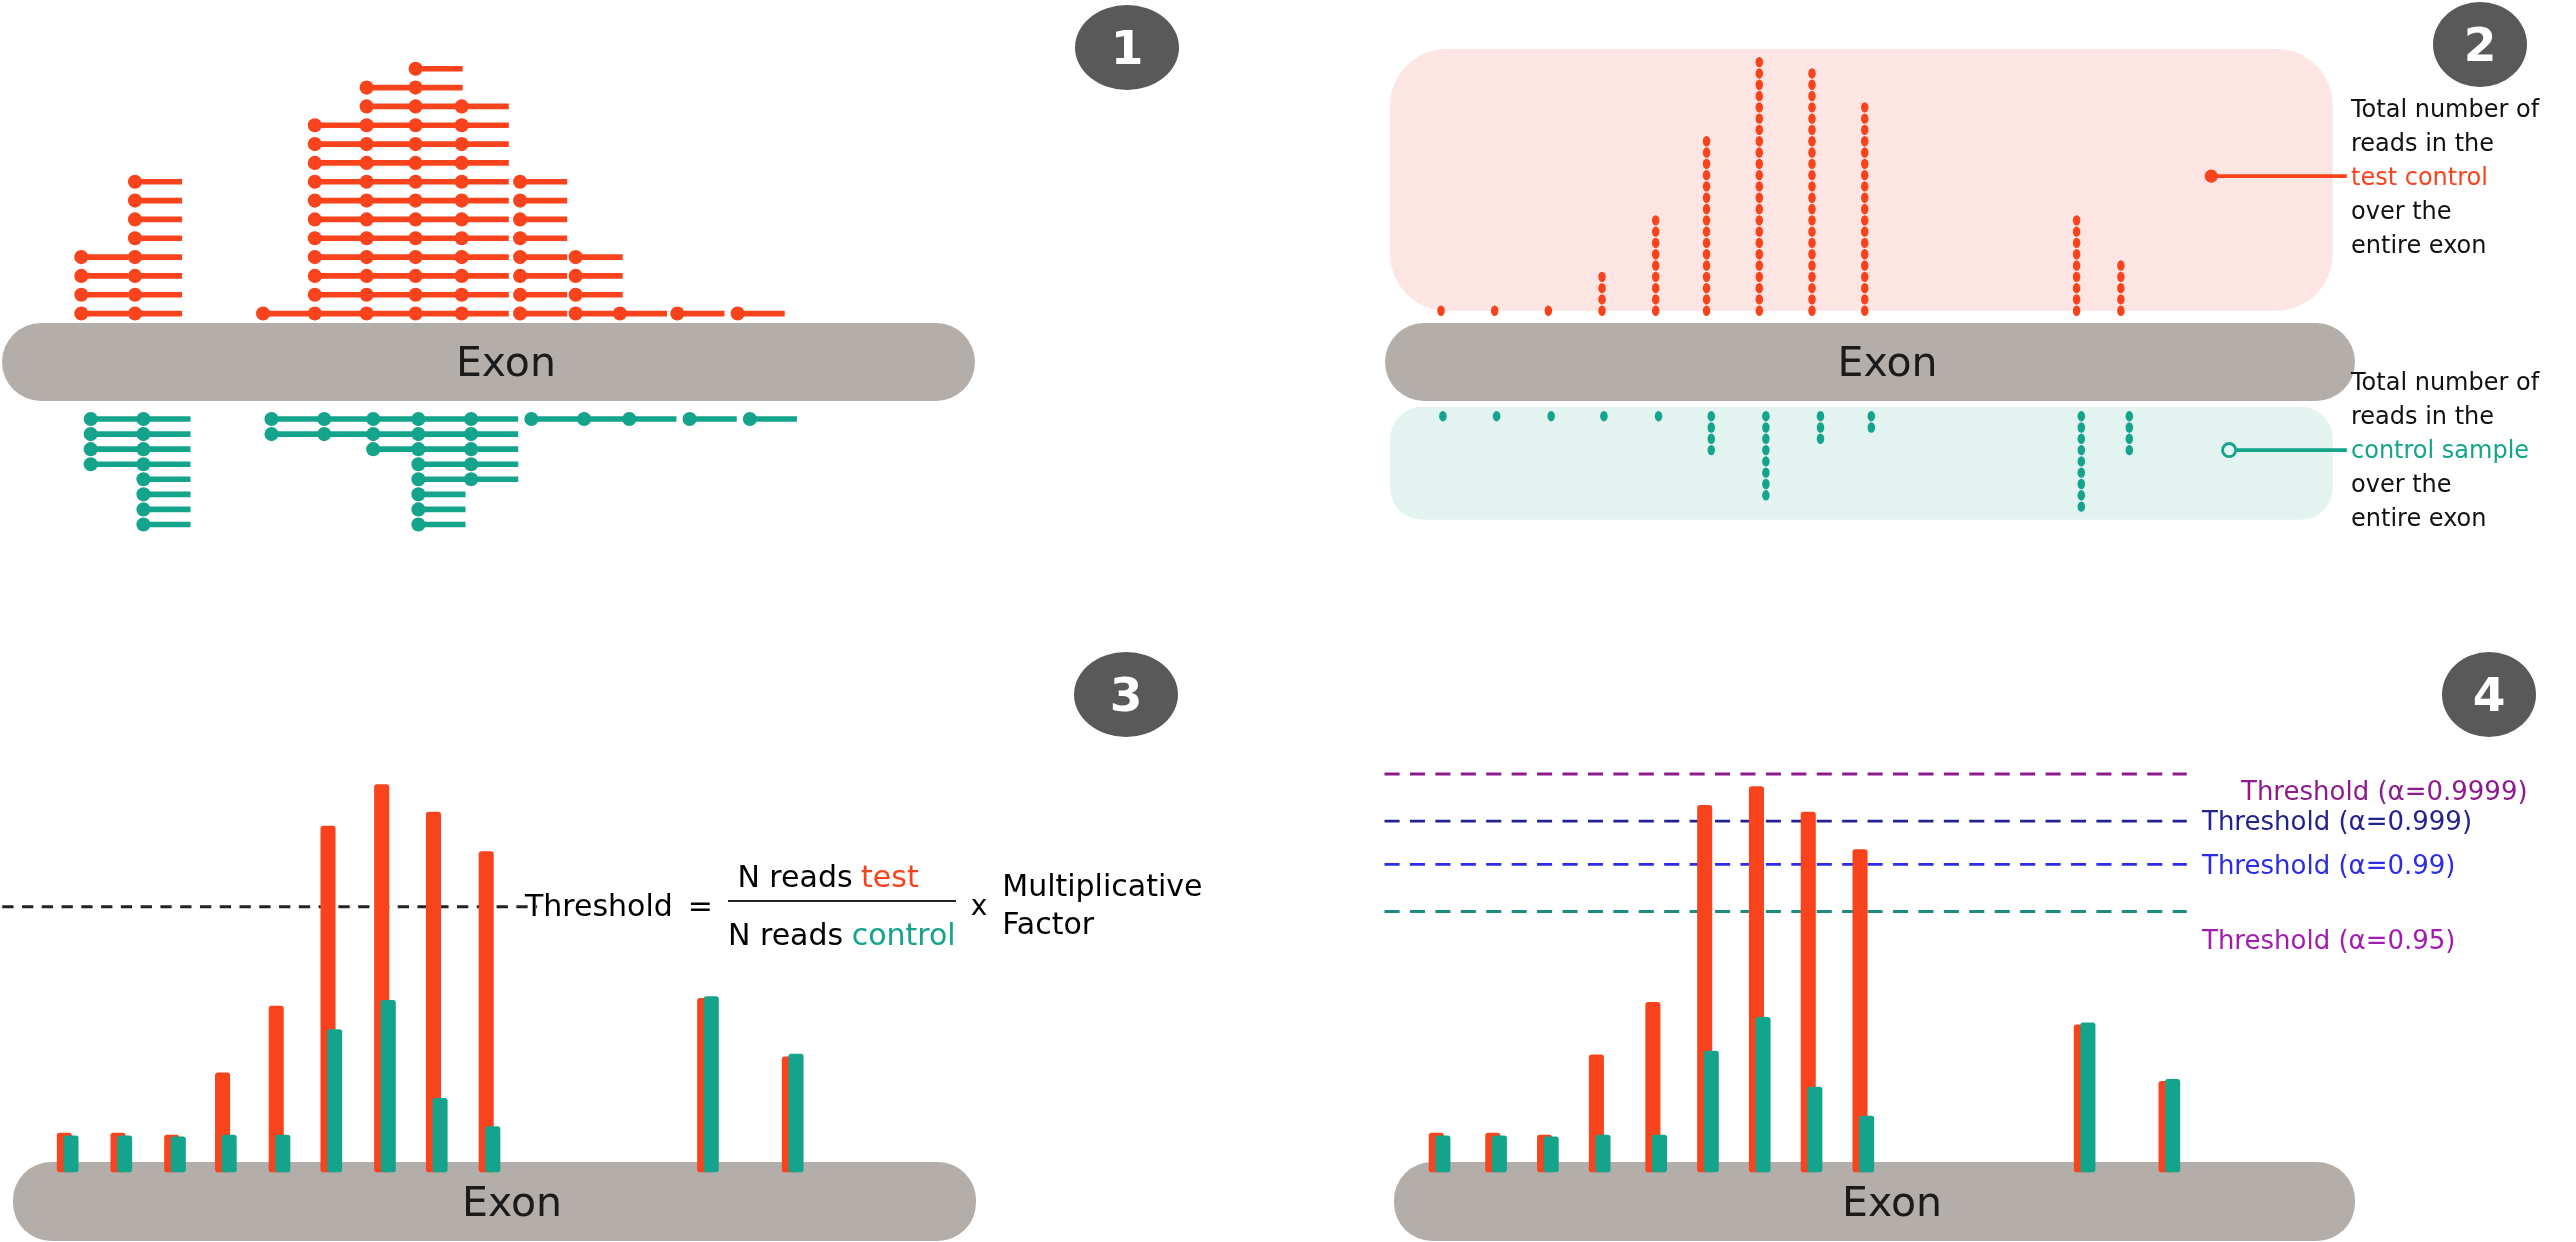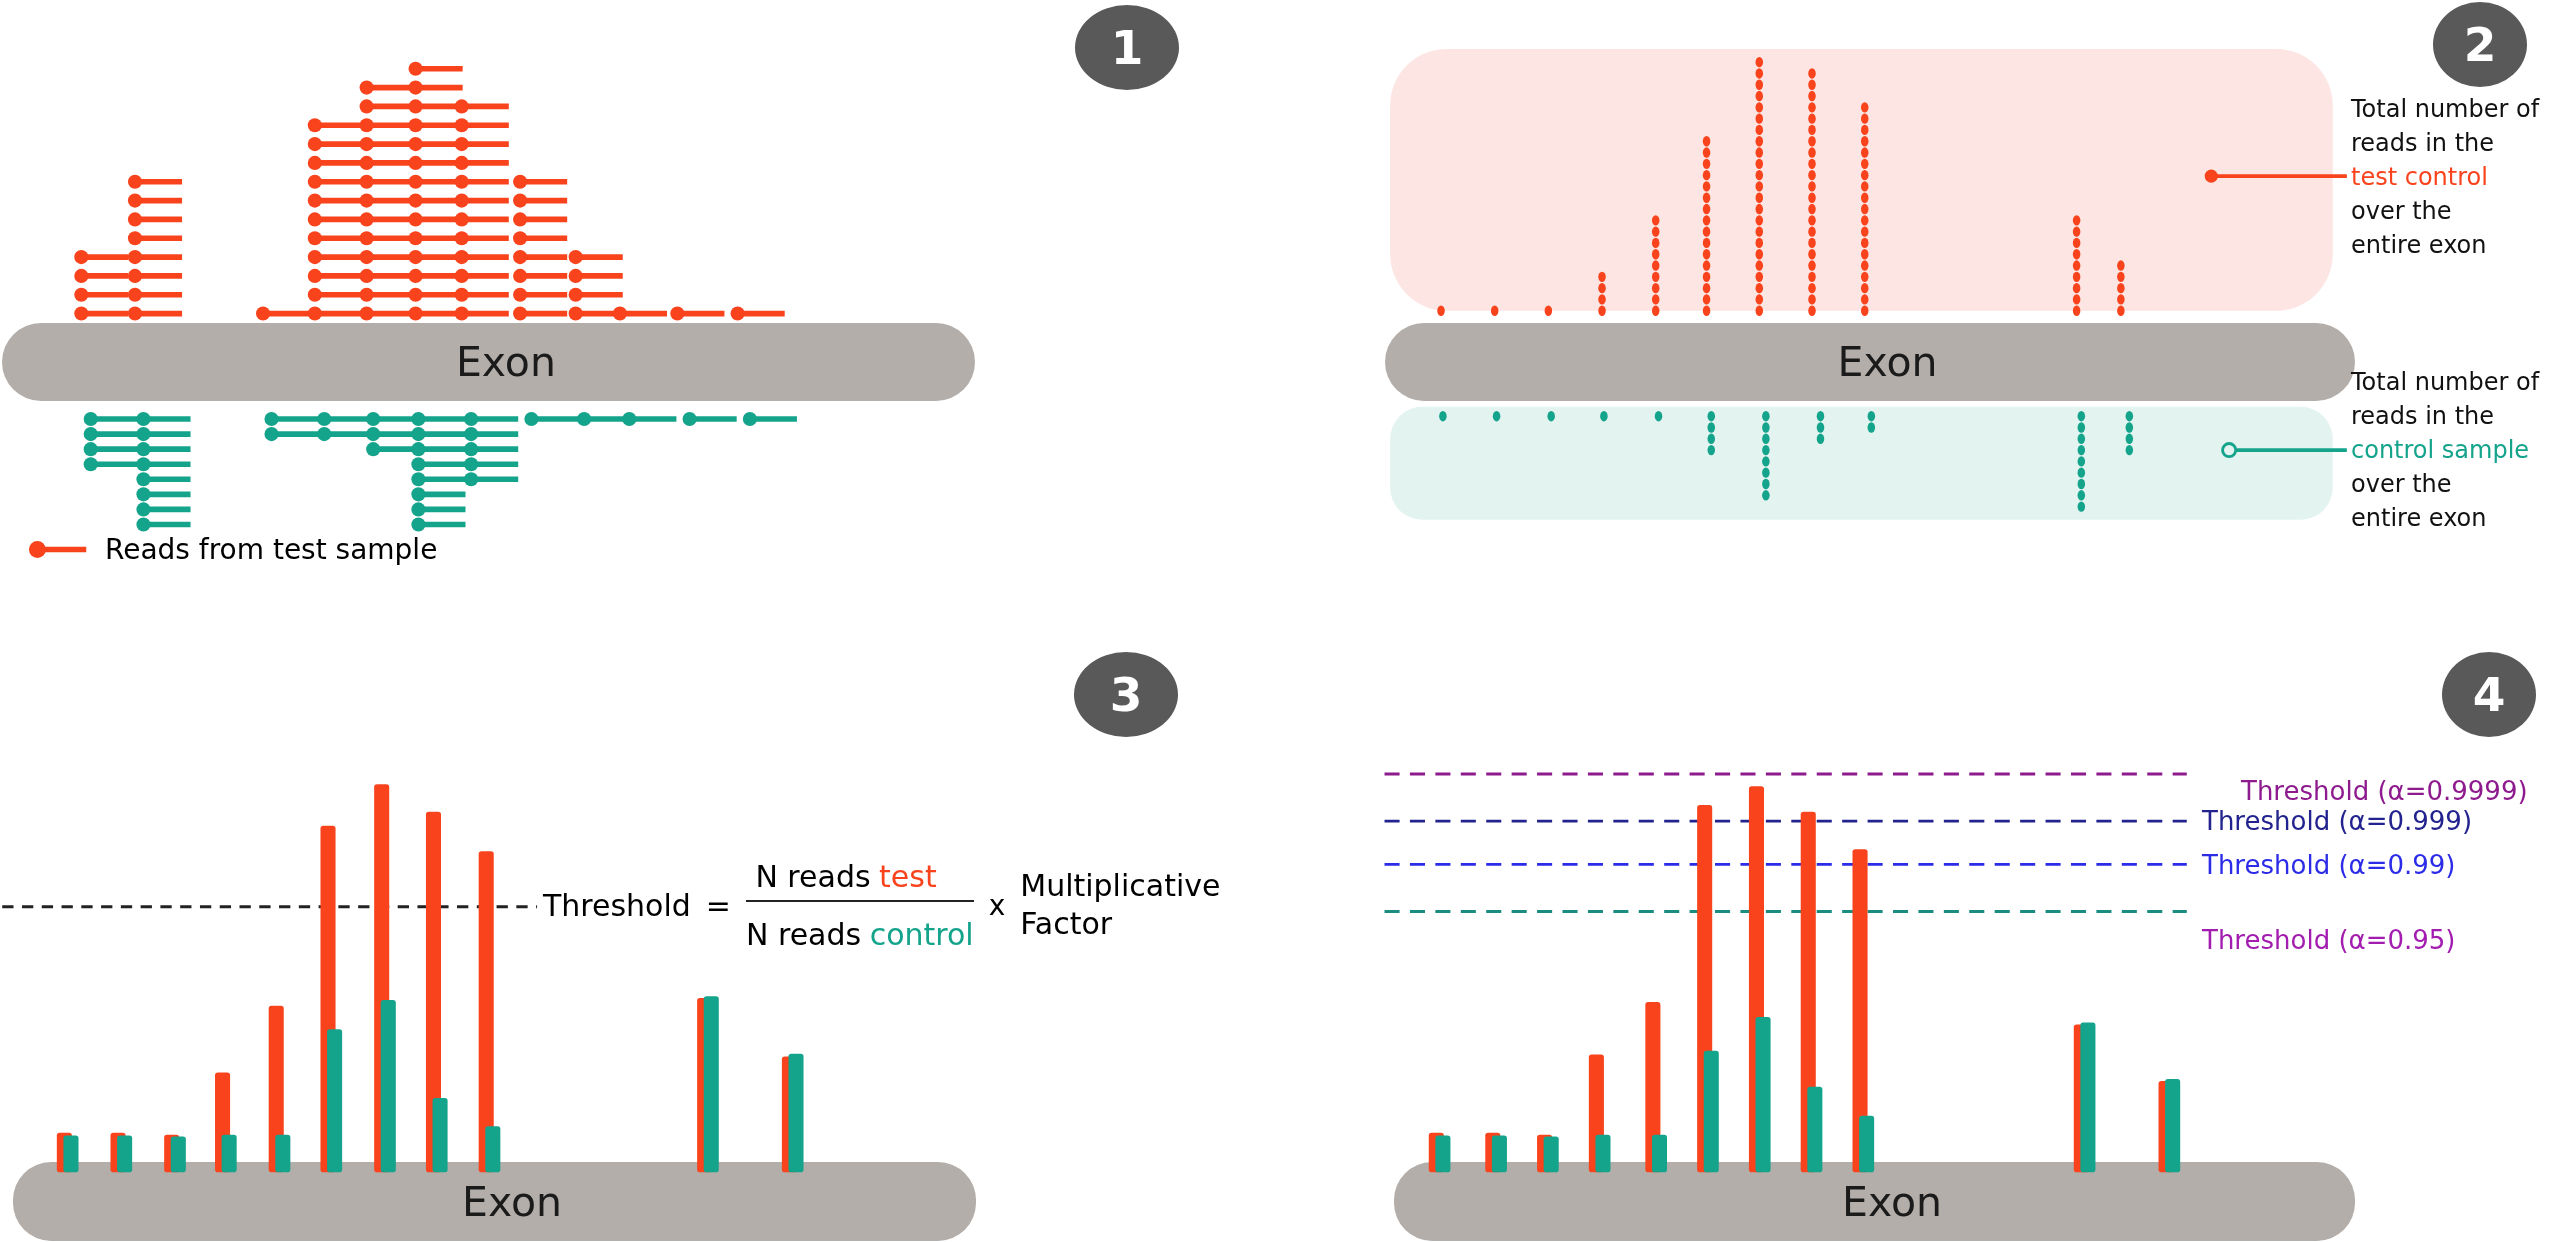--- a/index.html
+++ b/index.html
@@ -26,21 +26,21 @@
   .legend{position:absolute;left:28px;top:533px;display:flex;gap:79px;z-index:4;}
   .legend-item{display:flex;align-items:center;gap:15px;font-size:28px;color:#000;}
   .f-test{fill:var(--test);} .s-test{stroke:var(--test);stroke-width:6;}
   .f-control{fill:var(--control);} .s-control{stroke:var(--control);stroke-width:6;}
   
   .annotation{position:absolute;font-size:24px;line-height:34px;color:#111;z-index:4;}
   #ann-test{left:2351px;top:92px;}
   #ann-control{left:2351px;top:365px;}
   .hl-test{color:var(--test);} .hl-control{color:var(--control);}
   
-  .formula{position:absolute;left:543px;top:859px;display:flex;align-items:center;
+  .formula{position:absolute;left:525px;top:859px;display:flex;align-items:center;
            gap:15px;font-size:30px;color:#000;z-index:4;}
   .frac{display:flex;flex-direction:column;}
   .frac .num{border-bottom:2.8px solid #222;padding:0 9.4px 5.7px 9.4px;}
   .frac .den{padding-top:15px;}
   .frac em{font-style:normal;margin-left:8.5px;}
   .factor{line-height:38px;}
   .times{font-size:28px;}
   
   .th-label{position:absolute;left:2202px;font-size:26px;line-height:34px;
             white-space:nowrap;z-index:4;}
@@ -495,27 +495,20 @@
       <rect x="2292" y="1148" width="16" height="97" rx="3" fill="#F8431C"></rect>
       <rect x="2299" y="1146" width="16" height="99" rx="3" fill="#14A38B"></rect>
     </svg>
 
   <div class="badge" id="badge1">1</div>
   <div class="badge" id="badge2">2</div>
   <div class="badge" id="badge3">3</div>
   <div class="badge" id="badge4">4</div>
 
   <div class="legend">
-    <div class="legend-item">
-      <svg width="62" height="21" viewBox="0 0 66 22">
-        <circle cx="10" cy="11" r="9" class="f-test"></circle>
-        <line x1="16" y1="11" x2="62" y2="11" class="s-test"></line>
-      </svg>
-      <span>Reads from test sample</span>
-    </div>
   </div>
 
   <div class="annotation" id="ann-test">
     <div>Total number of</div>
     <div>reads in the</div>
     <div class="hl-test">test control</div>
     <div>over the</div>
     <div>entire exon</div>
   </div>
   <div class="annotation" id="ann-control">

